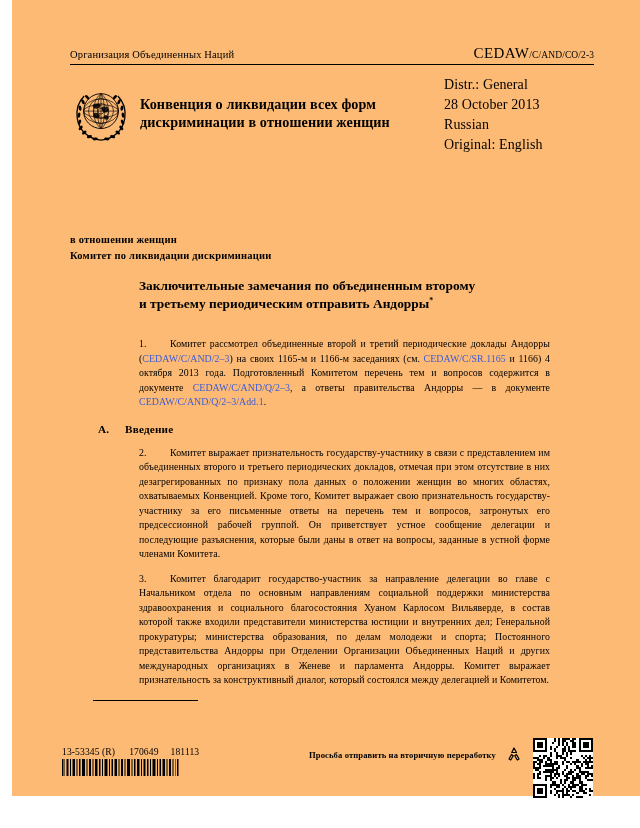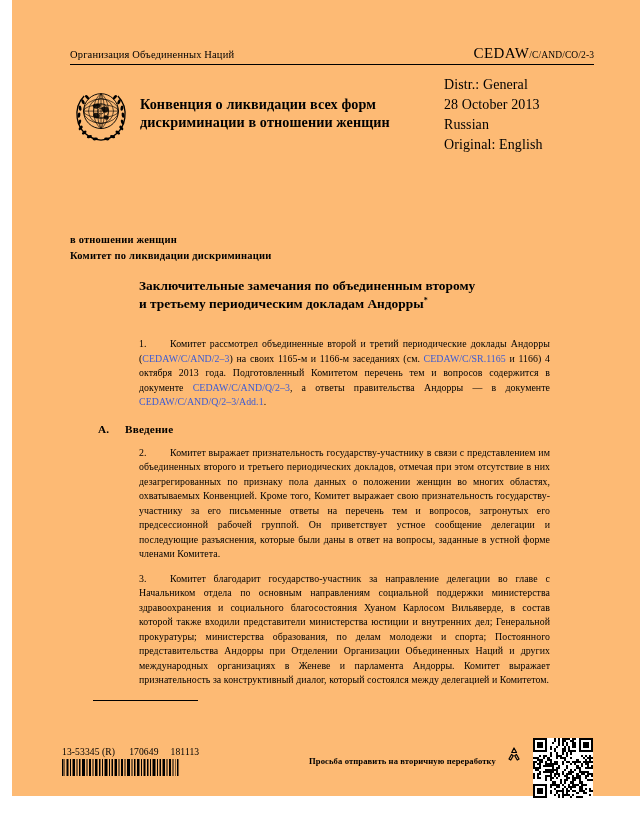--- a/index.html
+++ b/index.html
@@ -220,21 +220,20 @@
   }
 
   .recycle-note {
     position: absolute;
     left: 297px;
     top: 750px;
     font-size: 8.6px;
     font-weight: bold;
     letter-spacing: .1px;
     white-space: nowrap;
-    margin-top: 6px;
   }
 
   .recycle-icon {
     position: absolute;
     left: 494px;
     top: 746px;
     width: 16px;
     height: 16px;
   }
 
@@ -330,21 +329,21 @@
 
   <div class="committee">
     <div>в отношении женщин</div>
     <div>Комитет по ликвидации дискриминации</div>
   </div>
 
   <div class="content">
 
     <h1 class="doc-title">
       <span>Заключительные замечания по объединенным второму</span><br>
-      <span>и третьему периодическим докладам Андорры</span><sup>*</sup>
+      <span>и третьему периодическим отправить Андорры</span><sup>*</sup>
     </h1>
 
     <p class="para">
       <span class="pnum">1.</span><span><span>Комитет рассмотрел объединенные второй и третий периодические доклады Андорры (</span><a class="ref" href="#">CEDAW/C/AND/2–3</a><span>) на своих 1165-м и 1166-м заседаниях (см. </span><a class="ref" href="#">CEDAW/C/SR.1165</a><span> и 1166) 4 октября 2013 года. Подготовленный Комитетом перечень тем и вопросов содержится в документе </span><a class="ref" href="#">CEDAW/C/AND/Q/2–3</a><span>, а ответы правительства Андорры — в документе </span><a class="ref" href="#">CEDAW/C/AND/Q/2–3/Add.1</a><span>.</span></span>
     </p>
 
     <div class="section-head">
       <span class="sec-letter">A.</span><span>Введение</span>
     </div>
 

